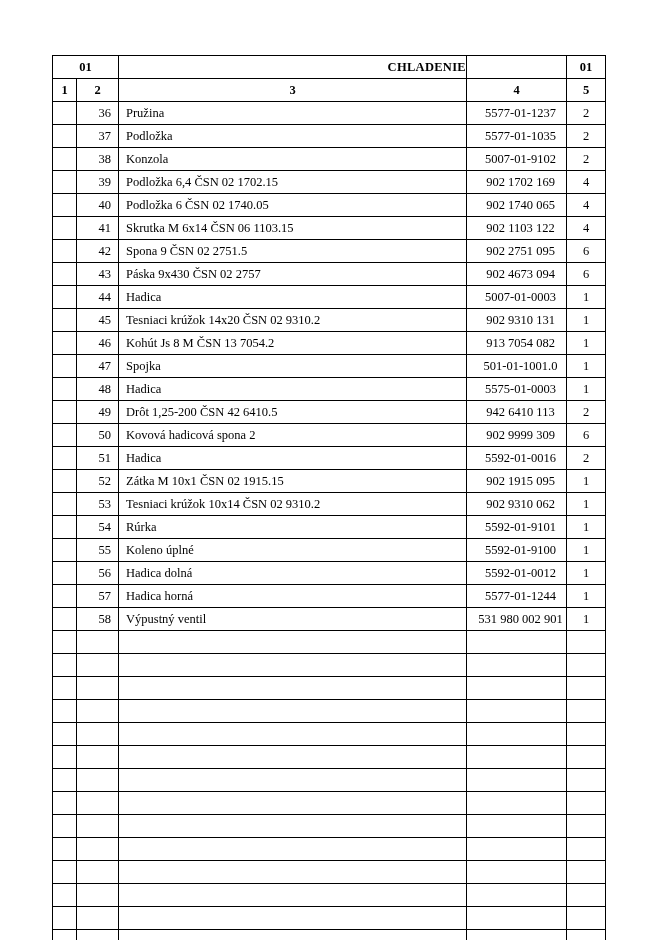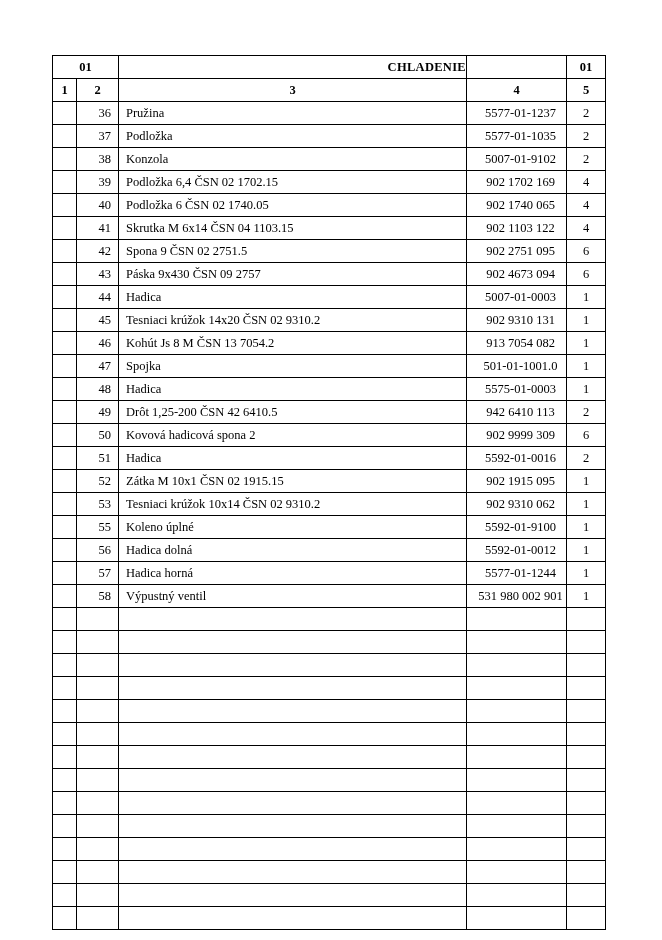--- a/index.html
+++ b/index.html
@@ -151,35 +151,35 @@
         <tr>
           <td class="pos-blank"></td>
           <td class="num-cell">40</td>
           <td class="name-cell">Podložka 6  ČSN 02 1740.05</td>
           <td class="code-cell">902 1740 065</td>
           <td class="qty-cell">4</td>
         </tr>
         <tr>
           <td class="pos-blank"></td>
           <td class="num-cell">41</td>
-          <td class="name-cell">Skrutka M 6x14  ČSN 04 1103.15</td>
+          <td class="name-cell">Skrutka M 6x14  ČSN 06 1103.15</td>
           <td class="code-cell">902 1103 122</td>
           <td class="qty-cell">4</td>
         </tr>
         <tr>
           <td class="pos-blank"></td>
           <td class="num-cell">42</td>
           <td class="name-cell">Spona 9  ČSN 02 2751.5</td>
           <td class="code-cell">902 2751 095</td>
           <td class="qty-cell">6</td>
         </tr>
         <tr>
           <td class="pos-blank"></td>
           <td class="num-cell">43</td>
-          <td class="name-cell">Páska 9x430  ČSN 09 2757</td>
+          <td class="name-cell">Páska 9x430  ČSN 02 2757</td>
           <td class="code-cell">902 4673 094</td>
           <td class="qty-cell">6</td>
         </tr>
         <tr>
           <td class="pos-blank"></td>
           <td class="num-cell">44</td>
           <td class="name-cell">Hadica</td>
           <td class="code-cell">5007-01-0003</td>
           <td class="qty-cell">1</td>
         </tr>
@@ -237,20 +237,27 @@
           <td class="num-cell">52</td>
           <td class="name-cell">Zátka M 10x1  ČSN 02 1915.15</td>
           <td class="code-cell">902 1915 095</td>
           <td class="qty-cell">1</td>
         </tr>
         <tr>
           <td class="pos-blank"></td>
           <td class="num-cell">53</td>
           <td class="name-cell">Tesniaci krúžok 10x14  ČSN 02 9310.2</td>
           <td class="code-cell">902 9310 062</td>
+          <td class="qty-cell">1</td>
+        </tr>
+        <tr>
+          <td class="pos-blank"></td>
+          <td class="num-cell">54</td>
+          <td class="name-cell">Rúrka</td>
+          <td class="code-cell">5592-01-9101</td>
           <td class="qty-cell">1</td>
         </tr>
         <tr>
           <td class="pos-blank"></td>
           <td class="num-cell">55</td>
           <td class="name-cell">Koleno úplné</td>
           <td class="code-cell">5592-01-9100</td>
           <td class="qty-cell">1</td>
         </tr>
         <tr>

